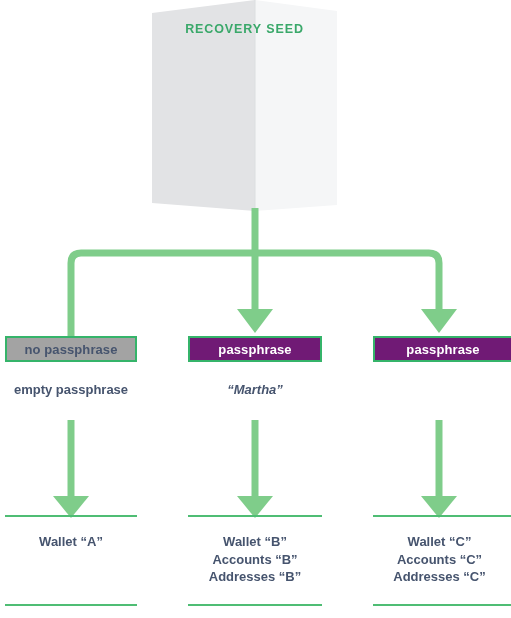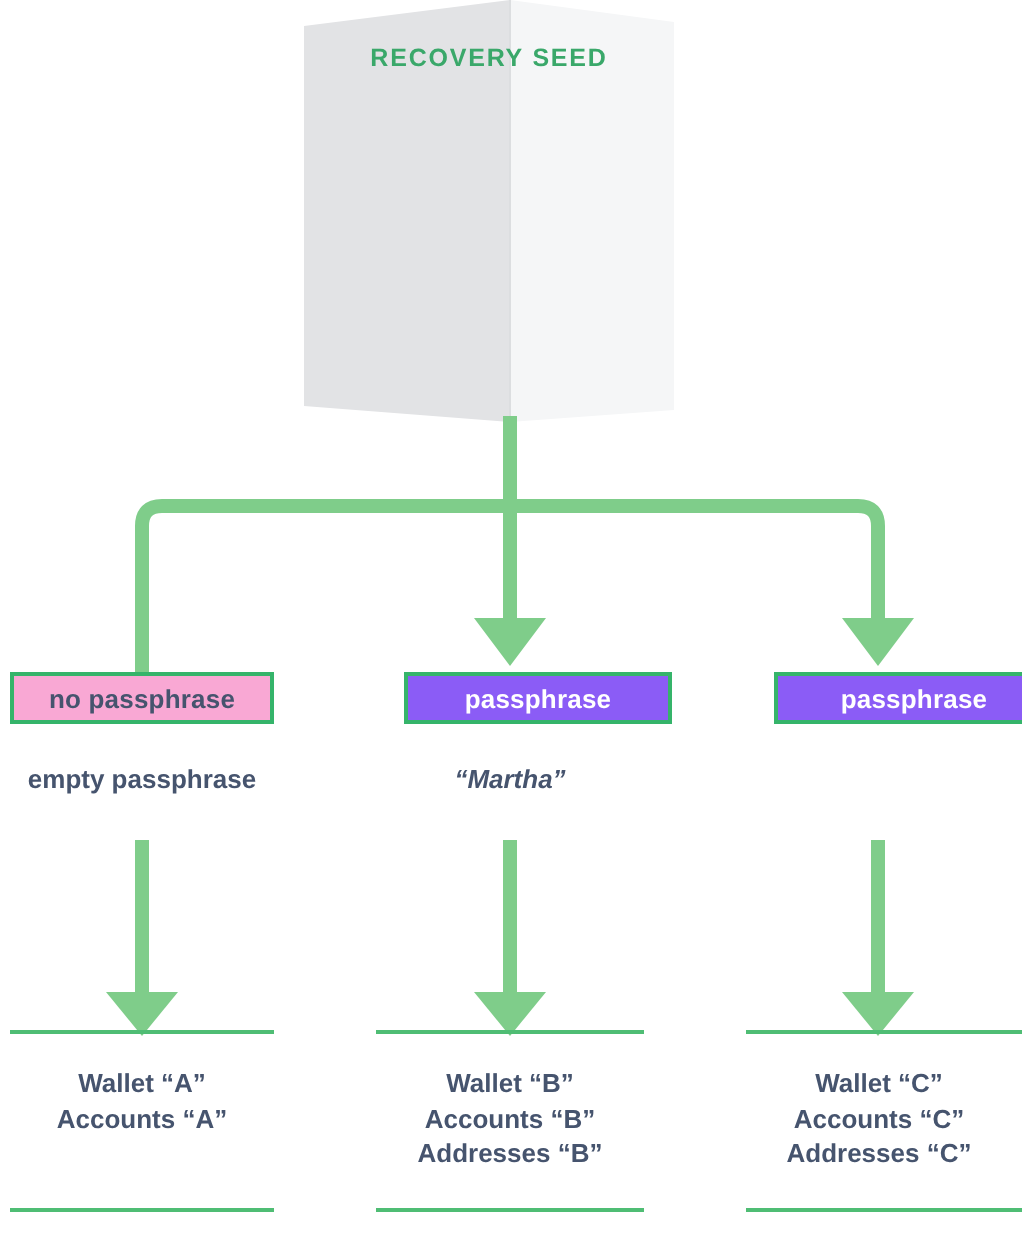--- a/index.html
+++ b/index.html
@@ -35,24 +35,24 @@
 
   
   .pbox{
     position:absolute;height:26px;
     box-sizing:border-box;
     display:flex;align-items:center;justify-content:center;
     font-size:13px;font-weight:bold;
     letter-spacing:.1px;
   }
   .pbox.outline{
-    background:#f9a8d4;border:2px solid #35b46a;color:#46546e;
+    background:#a3a3a3;border:2px solid #35b46a;color:#46546e;
   }
   .pbox.filled{
-    background:#8b5cf6;color:#ffffff;border:2px solid #35b46a;margin-left:14px;
+    background:#701a75;color:#ffffff;border:2px solid #35b46a;
   }
   #pbox-1{left:5px;top:336px;width:132px;}
   #pbox-2{left:188px;top:336px;width:134px;}
   #pbox-3{left:373px;top:336px;width:140px;}
 
   .pcaption{
     position:absolute;top:381px;
     text-align:center;
     font-size:13px;font-weight:bold;color:#46546e;
     line-height:17px;
@@ -121,21 +121,20 @@
 
   <div class="pcaption" id="pcap-1">empty passphrase</div>
   <div class="pcaption" id="pcap-2">“Martha”</div>
 
   <div class="rule" style="left:5px;  top:515px; width:132px;"></div>
   <div class="rule" style="left:188px;top:515px; width:134px;"></div>
   <div class="rule" style="left:373px;top:515px; width:138px;"></div>
 
   <div class="wallet-text" id="wtext-1">
     <div>Wallet “A”</div>
-    <div>Accounts “A”</div>
   </div>
   <div class="wallet-text" id="wtext-2">
     <div>Wallet “B”</div>
     <div>Accounts “B”</div>
     <div>Addresses “B”</div>
   </div>
   <div class="wallet-text" id="wtext-3">
     <div>Wallet “C”</div>
     <div>Accounts “C”</div>
     <div>Addresses “C”</div>

